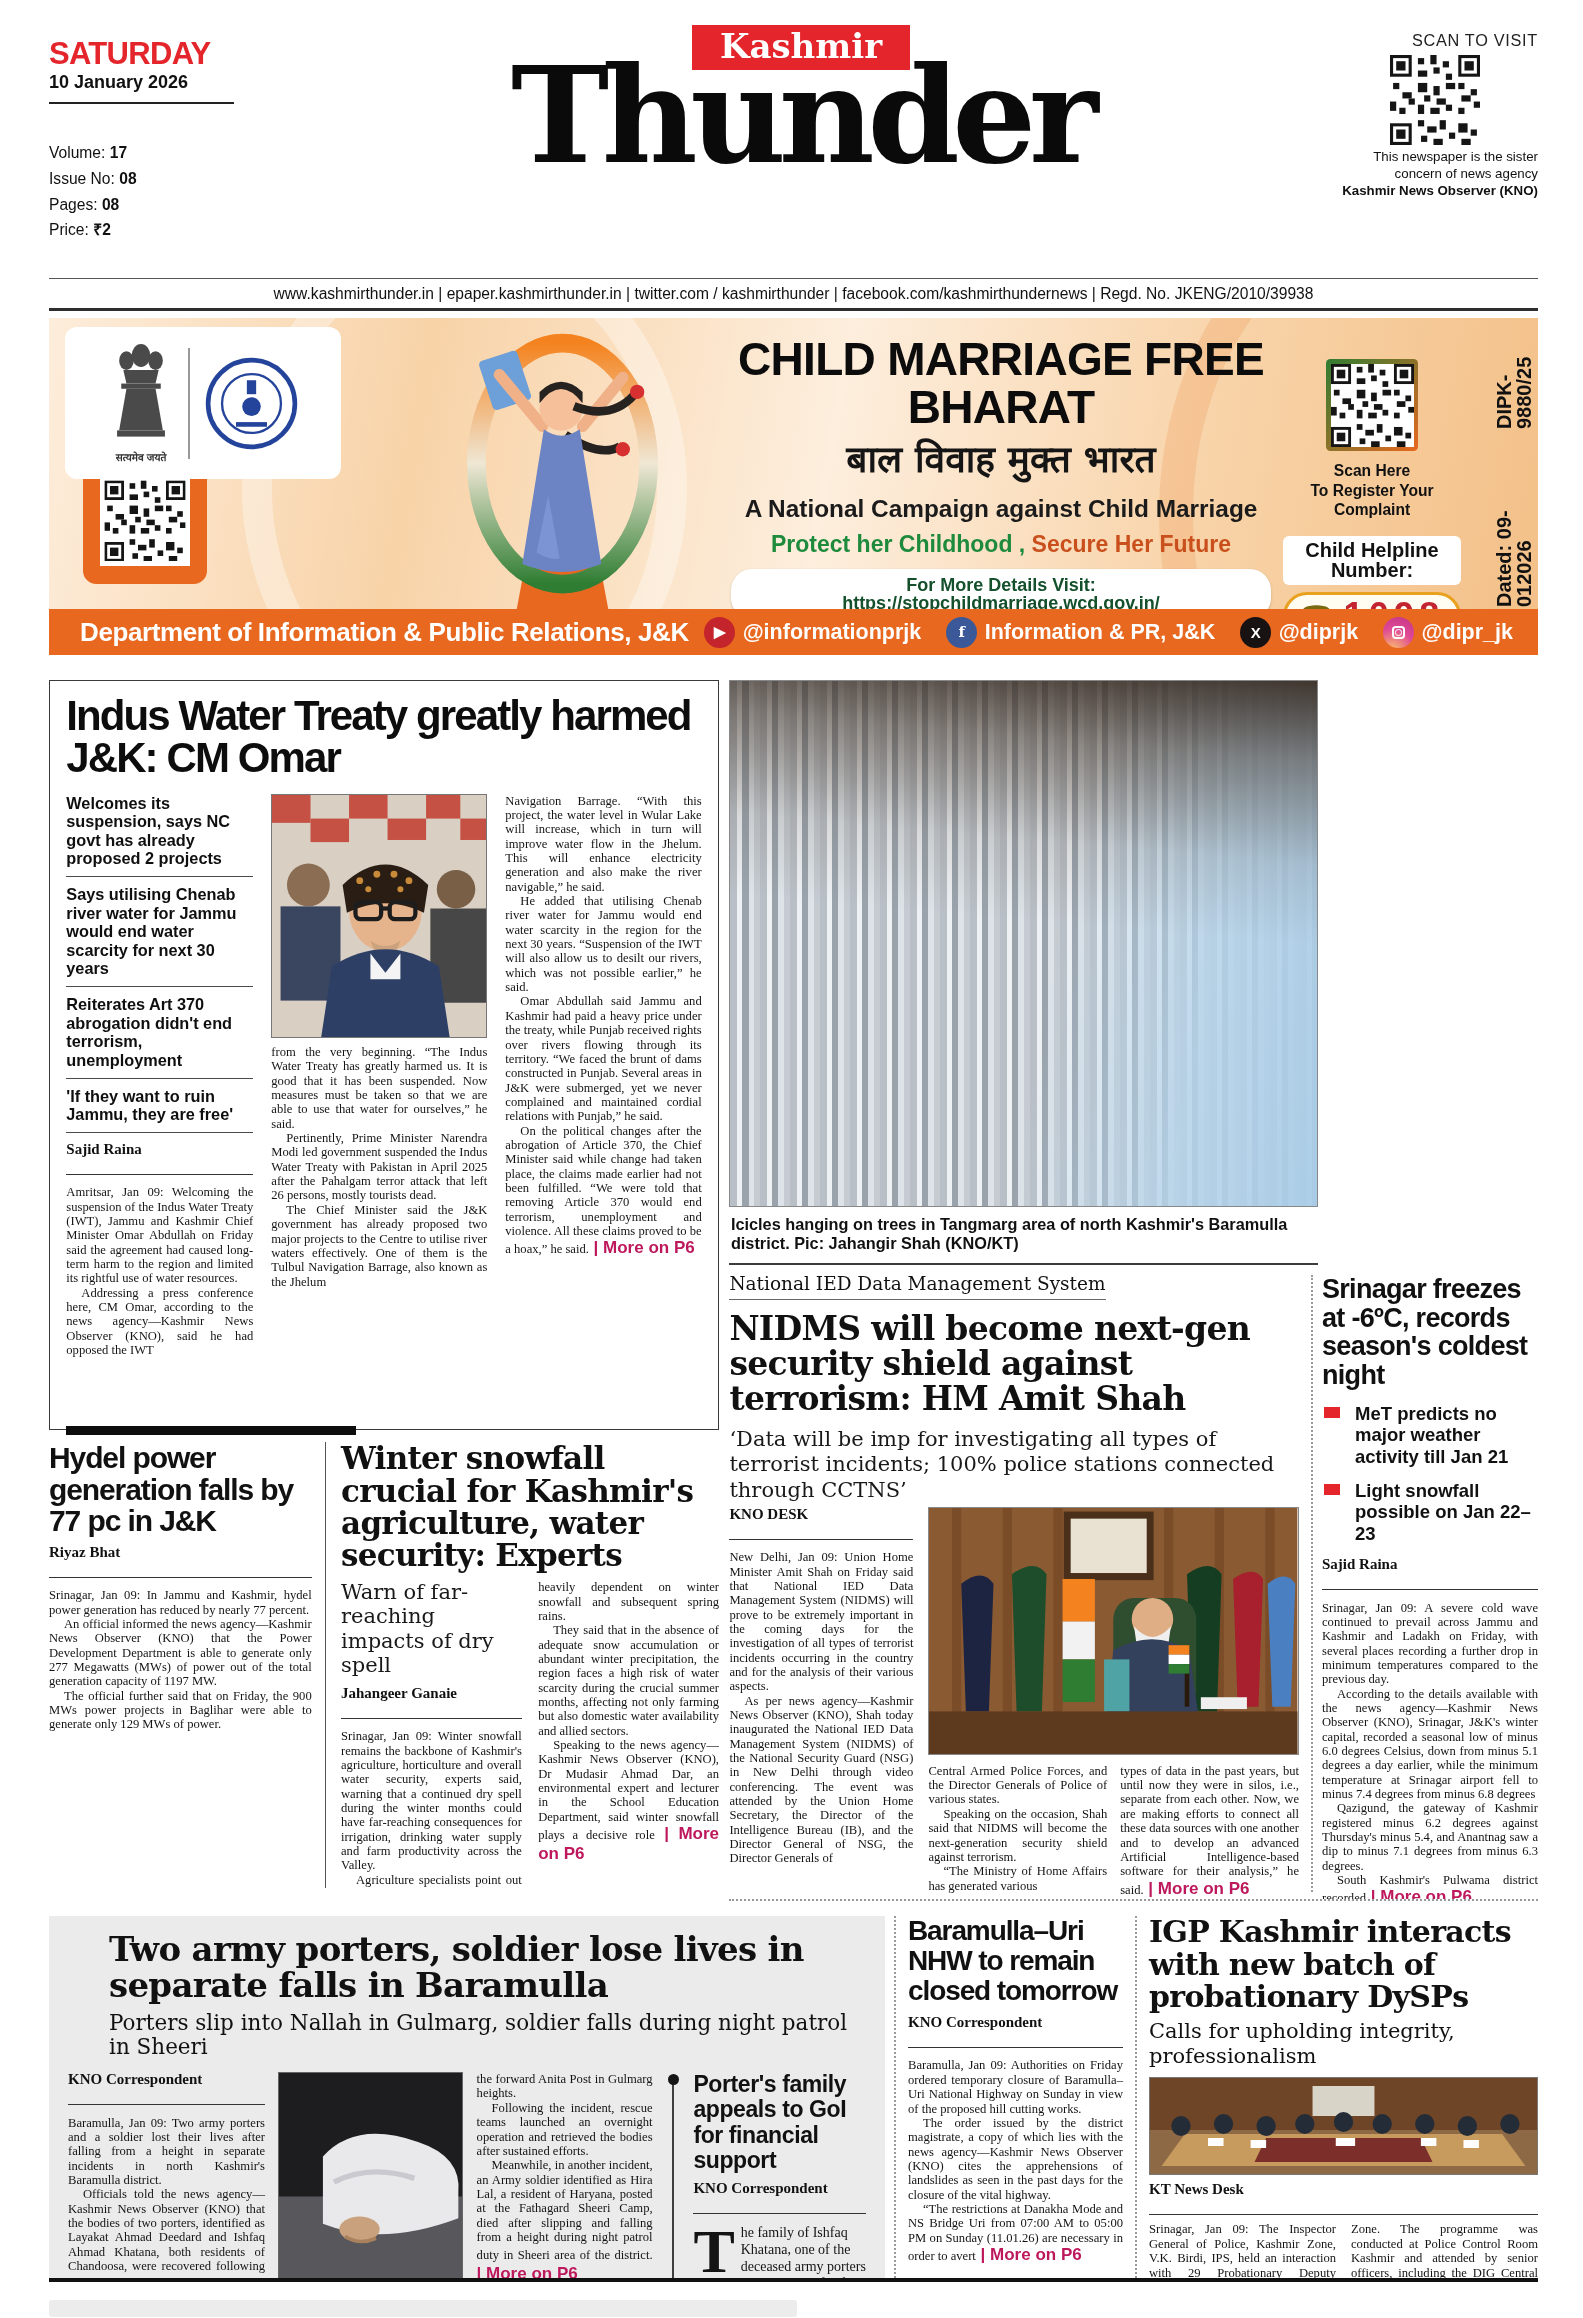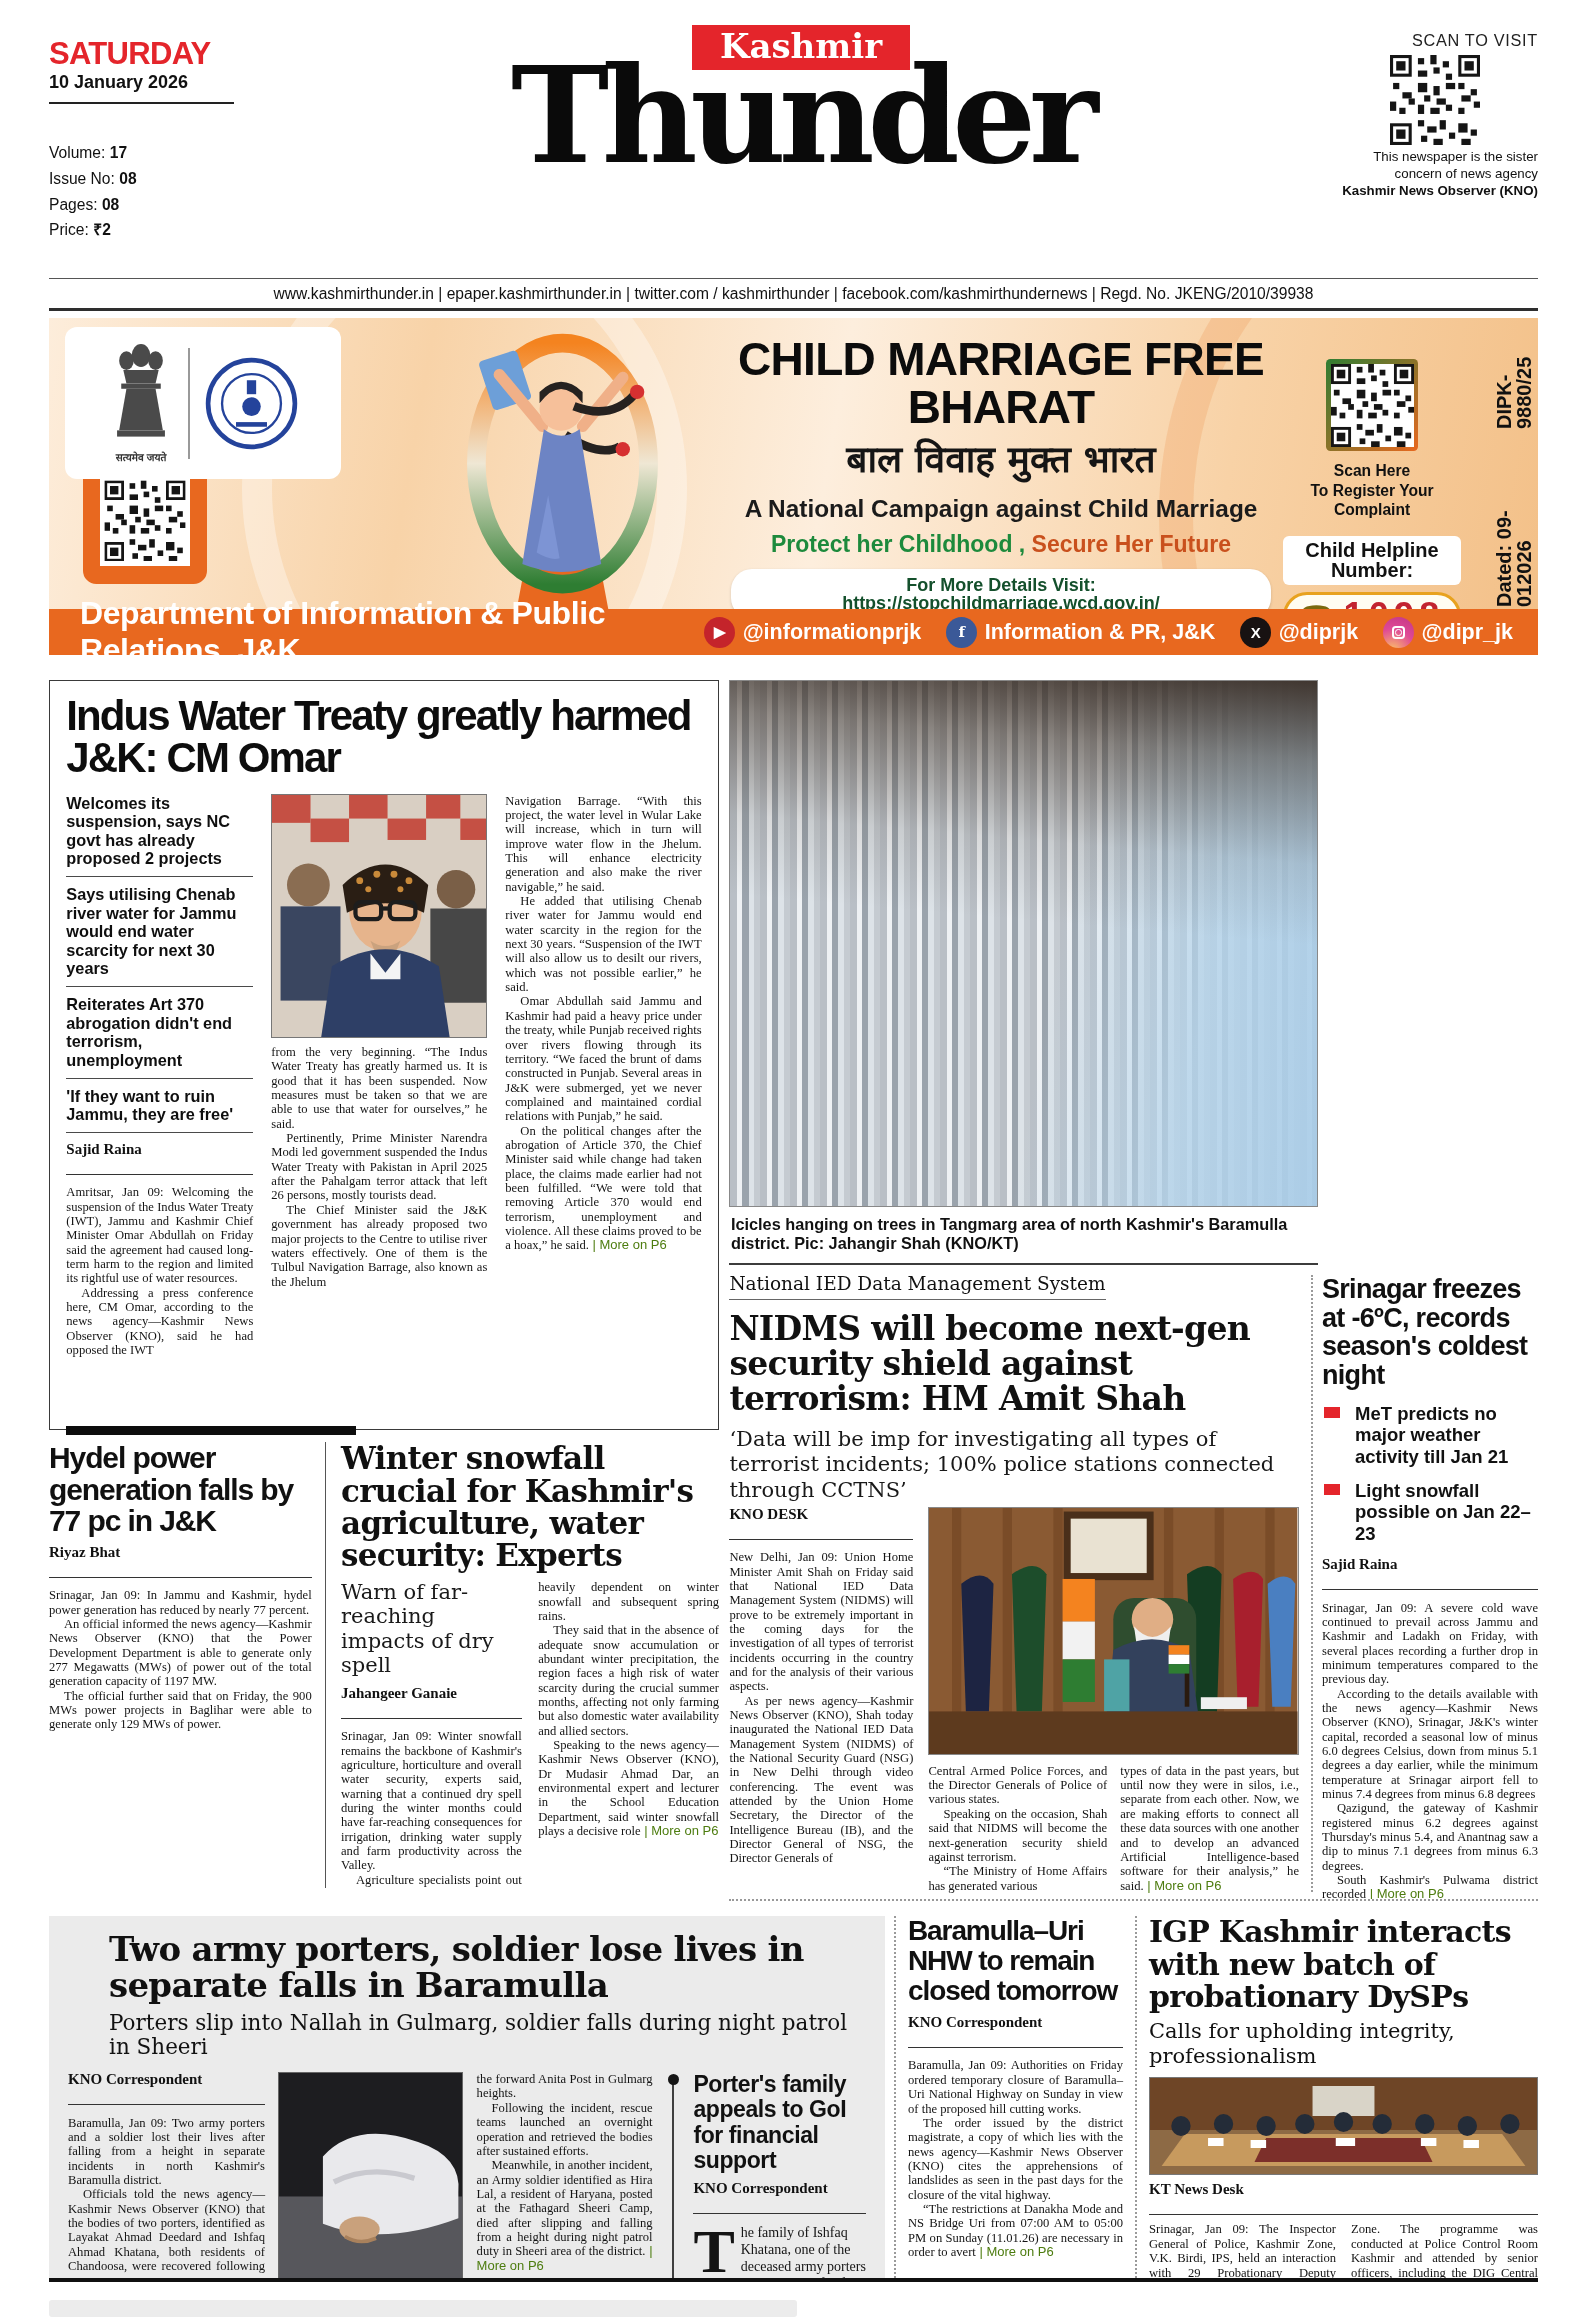--- a/index.html
+++ b/index.html
@@ -47,32 +47,32 @@
 .hl-qr .qr{width:83px;height:83px;background:#fff;display:block}
 .scan-here{font:700 15.6px/1.25 "Liberation Sans",sans-serif;margin-top:6px}
 .register{font:700 15.6px/1.25 "Liberation Sans",sans-serif}
 .help-label{background:#fff;border-radius:6px;padding:4.4px 6px;font:700 20px/1 "Liberation Sans",sans-serif;margin-top:16.3px}
 .help-pill{margin-top:7.4px;background:#fffdf2;border:3.7px solid #e8a21f;border-radius:33px;padding:3px 10.4px;display:flex;align-items:center;justify-content:center;gap:10.4px}
 .phone-icon{font-size:27px;color:#7a6a10;line-height:1}
 .help-num{font:700 36px/1 "Liberation Sans",sans-serif;color:#c22430;letter-spacing:5.2px}
 .vert-code{position:absolute;right:4.4px;top:0;height:289px;display:flex;align-items:center;z-index:2}
 .vert-inner{writing-mode:vertical-rl;transform:rotate(180deg);font:700 20px/1 "Liberation Sans",sans-serif;color:#111;display:flex;gap:34px;align-items:center}
 .dept-bar{position:absolute;left:0;right:0;bottom:0;height:46px;background:#e8681f;display:flex;align-items:center;color:#fff;z-index:4;font-family:"Liberation Sans",sans-serif}
-.dept{font-weight:700;font-size:32px;margin-left:31px;flex:1;letter-spacing:-0.4px}
+.dept{font-weight:700;font-size:26px;margin-left:31px;flex:1;letter-spacing:-0.4px}
 .soc{display:flex;align-items:center;gap:7.4px;font-weight:700;font-size:21.5px;margin-right:25px}
 .soc-icon{width:31px;height:31px;border-radius:50%;display:flex;align-items:center;justify-content:center;font-size:15px;font-weight:700;flex:none}
 .yt{background:#c4242b}.fb{background:#3b5998;font-family:"DejaVu Serif",serif}.xx{background:#181212}.ig{background:radial-gradient(circle at 30% 110%,#fdc468,#df4996 55%,#c13584)}
 .ig-g{width:13.3px;height:13.3px;border:2.2px solid #fff;border-radius:3.7px;position:relative}
 .ig-g::after{content:"";position:absolute;top:1.5px;left:1.5px;width:4.4px;height:4.4px;border:1.9px solid #fff;border-radius:50%}
 
 .byline{font:700 15px/1 "Liberation Serif",serif;border-bottom:1.5px solid #333;padding-bottom:17px;margin:9px 0 10.4px}
 .bt{font:12.6px/1.14 "Liberation Serif",serif;text-align:justify;color:#141414}
 .bt p{text-indent:15px}
 .bt p:first-child{text-indent:0}
-.more{color:#4d7c0f;font-weight:400;font-family:"Liberation Sans",sans-serif;font-size:13px}
+.more{color:#be185d;font-weight:700;font-family:"Liberation Sans",sans-serif;font-size:17px}
 .vdot{width:0;border-left:2.2px dotted #9a9a9a;margin:0 9px}
 
 .row-top{display:flex;gap:10.4px;margin-top:25px}
 .left-stack{width:670px;flex:none}
 .main-box{border:1.5px solid #3a3a3a;height:750px;padding:13.3px 16.3px;position:relative}
 .main-box::after{content:"";position:absolute;left:16.3px;bottom:-5.2px;height:8.1px;width:290px;background:#0d0d0d}
 .main-h{font:700 42px/1.0 "Liberation Sans",sans-serif;letter-spacing:-1.9px;color:#0d0d0d}
 .main-cols{display:flex;gap:18px;margin-top:15px;height:600px;overflow:hidden}
 .mcol1{width:187px;flex:none}
 .mcol2{width:216px;flex:none}

